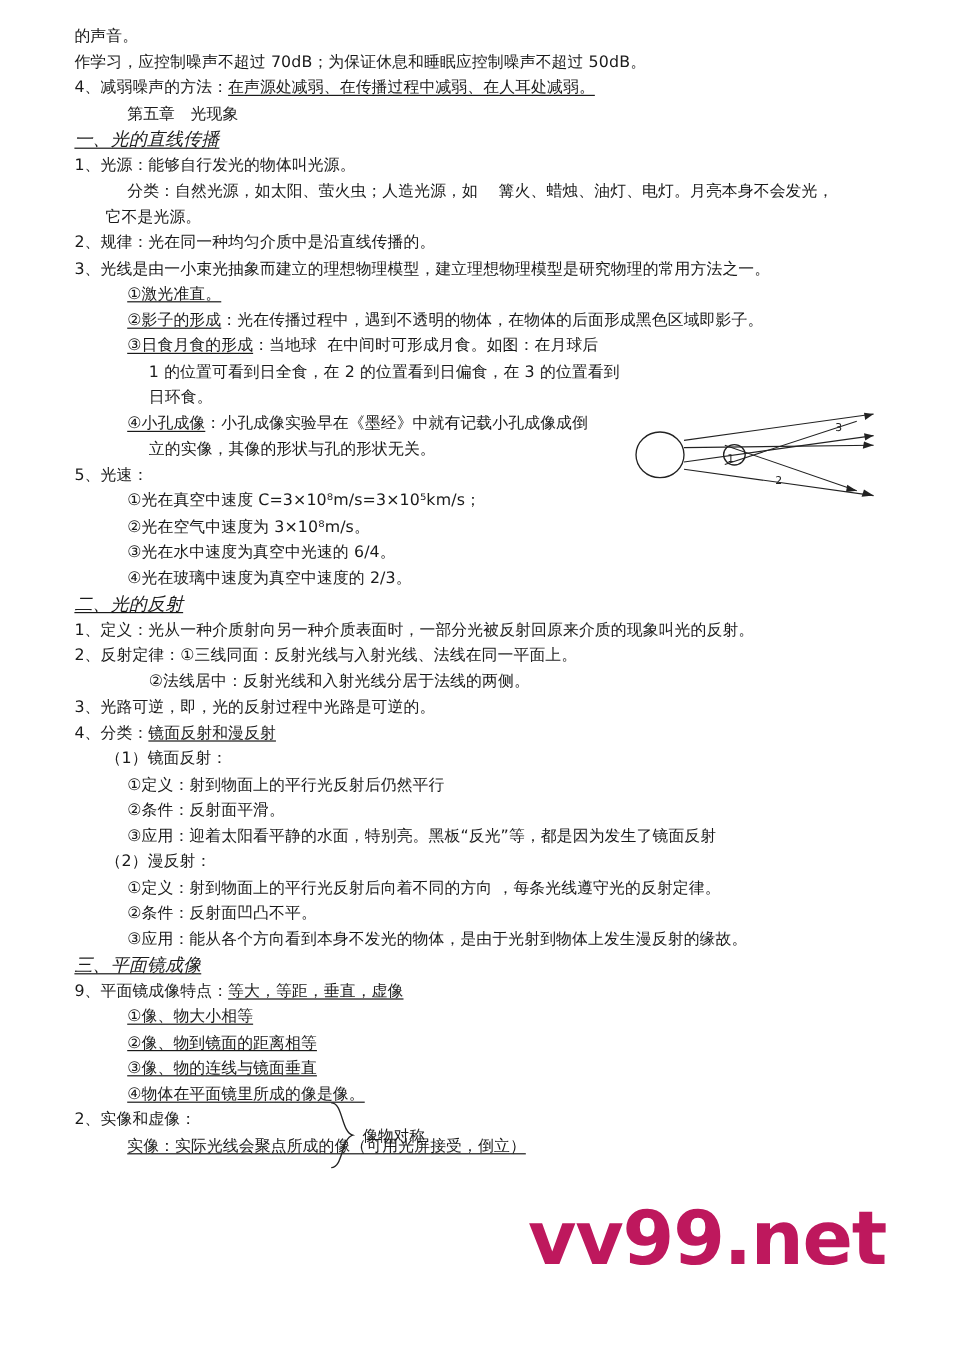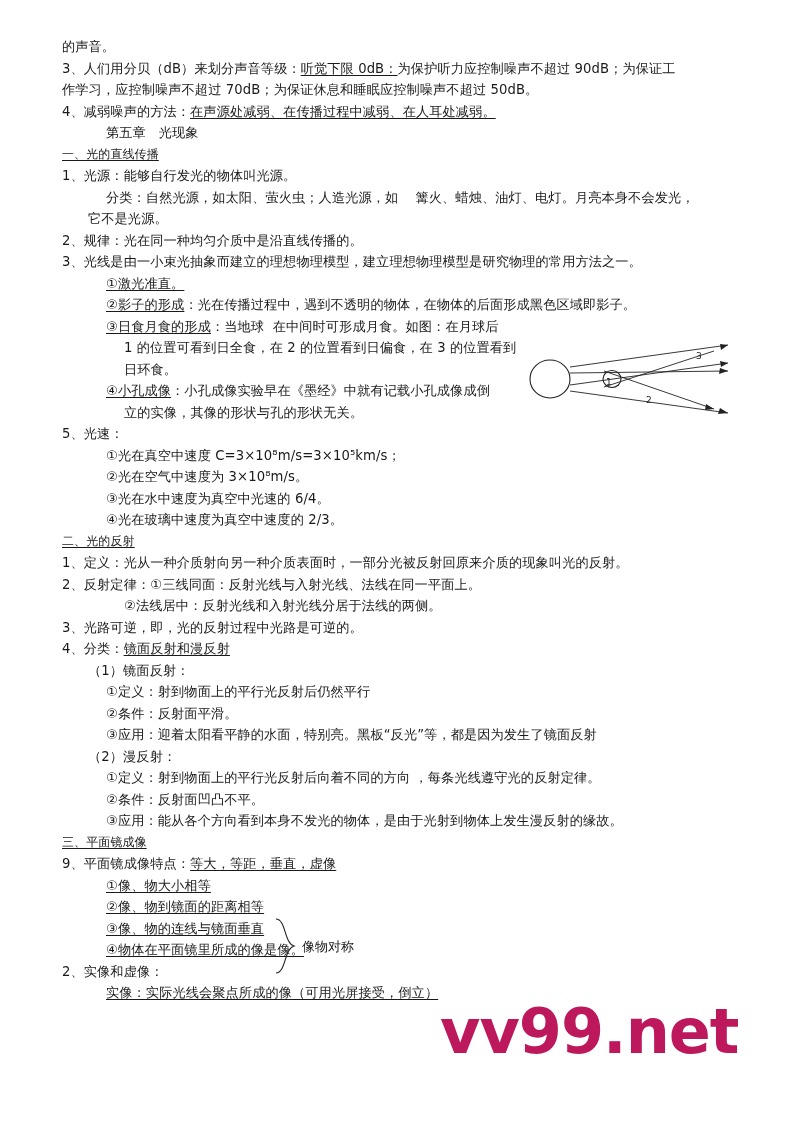--- a/index.html
+++ b/index.html
@@ -13,34 +13,34 @@
     font-family: "DejaVu Sans", "Liberation Sans", sans-serif;
     color: #1a1a1a;
     position: relative;
     overflow: hidden;
   }
   .page {
     position: relative;
     width: 800px;
     height: 1137px;
     box-sizing: border-box;
-    padding: 36px 56px 20px 62px;
+    padding: 20px 56px 20px 62px;
   }
   .line {
     font-size: 13.2px;
     line-height: 21.5px;
     white-space: pre-wrap;
     letter-spacing: 0.1px;
   }
   .u { text-decoration: underline; text-underline-offset: 2px; }
   .indent1 { padding-left: 0px; }
   .indent2 { padding-left: 26px; }
   .indent3 { padding-left: 44px; }
   .indent4 { padding-left: 62px; }
-  .sec-head { font-size: 12px; }
+  .sec-head { font-size: 15px; font-style: italic; }
   .chapter { padding-left: 44px; }
 
   
   .fig-eclipse {
     position: absolute;
     left: 528px;
     top: 337px;
     width: 220px;
     height: 86px;
   }
@@ -66,21 +66,20 @@
   .block { position: relative; }
 </style>
 </head>
 <body>
 
 <div class="page">
 
   <div class="block">
     <div class="line indent1"><span>的声音。</span></div>
 
-    <div class="line indent1"><span>3、人们用分贝（dB）来划分声音等级：</span><span class="u">听觉下限 0dB：</span><span>为保护听力应控制噪声不超过 90dB；为保证工</span></div>
 
     <div class="line indent1"><span>作学习，应控制噪声不超过 70dB；为保证休息和睡眠应控制噪声不超过 50dB。</span></div>
 
     <div class="line indent1"><span>4、减弱噪声的方法：</span><span class="u">在声源处减弱、在传播过程中减弱、在人耳处减弱。</span></div>
 
     <div class="line chapter"><span>第五章   光现象</span></div>
 
     <div class="line indent1 sec-head"><span class="u">一、光的直线传播</span></div>
 
     <div class="line indent1"><span>1、光源：能够自行发光的物体叫光源。</span></div>

